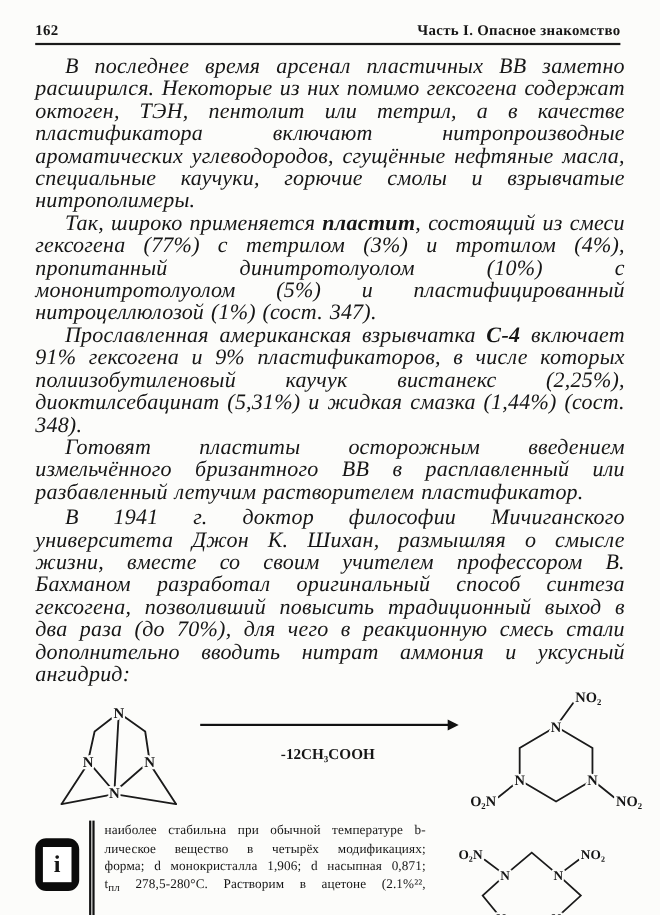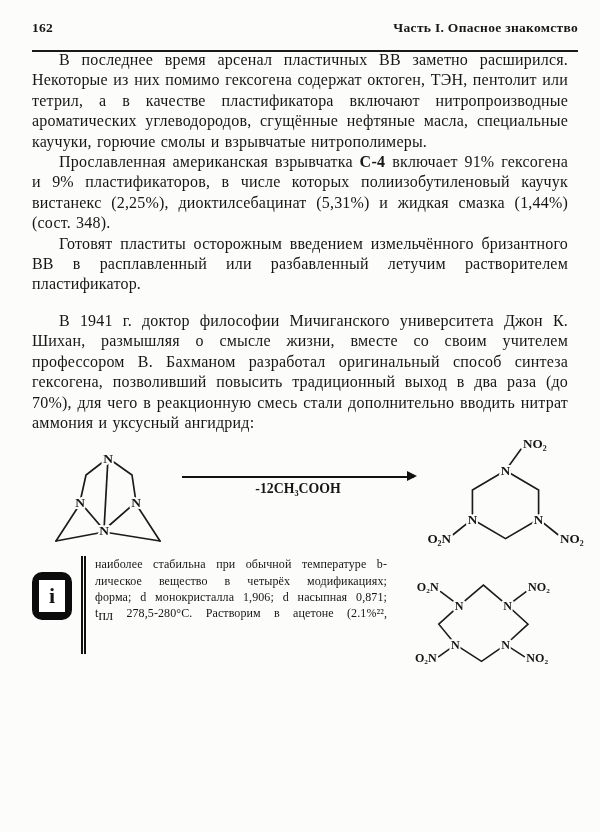--- a/index.html
+++ b/index.html
@@ -3,49 +3,49 @@
 <meta charset="utf-8">
 <style>
   html,body{margin:0;padding:0;background:#e8e8e6;}
   .page{
     position:relative;width:600px;height:832px;margin:0 auto;
     background:#fcfcfa;color:#161616;overflow:hidden;
     font-family:"Liberation Serif","DejaVu Serif",serif;
   }
   
   .header{
-    position:absolute;top:20px;left:32px;right:22px;
+    position:absolute;top:20px;left:32px;right:36px;
     display:flex;justify-content:space-between;align-items:flex-end;
-    border-bottom:2.2px solid #1a1a1a;padding-bottom:14px;
+    border-bottom:2.2px solid #1a1a1a;padding-bottom:3px;
     font-weight:bold;font-size:13.5px;letter-spacing:.3px;
   }
   
   .main{position:absolute;top:50px;left:32px;width:536px;}
   .para{
     margin:0;text-indent:27px;text-align:justify;
-    font-size:16px;line-height:20.4px;letter-spacing:.2px;word-spacing:1px;
+    font-size:20px;line-height:20.4px;letter-spacing:.2px;word-spacing:1px;font-style:italic;
   }
   .para b{letter-spacing:.3px;}
-  .gap-top{margin-top:16px;}
+  .gap-top{margin-top:2px;}
   
   .reaction{display:flex;align-items:center;margin-top:6px;height:108px;}
   .struct{flex:0 0 auto;}
   .rx-left{margin-left:10px;}
   .cond{
     flex:0 0 auto;width:232px;margin:0 2px 14px 8px;
     font-weight:bold;font-size:13.8px;text-align:center;
     font-family:"Liberation Serif","DejaVu Serif",serif;
   }
   .cond-top{padding:0 2px 3px;white-space:nowrap;}
   .shaft{position:relative;height:2px;background:#111;}
   .shaft::after{
     content:"";position:absolute;right:-3px;top:-4.5px;
     border-left:10px solid #111;border-top:5.5px solid transparent;border-bottom:5.5px solid transparent;
   }
-  .cond-bottom{padding-top:3px;font-family:Liberation Serif, serif;}
+  .cond-bottom{padding-top:18px;font-family:Liberation Serif, serif;}
   .rx-right{margin-top:-8px;}
   svg text{
     font-family:"Liberation Serif","DejaVu Serif",serif;
     font-weight:bold;fill:#151515;
     paint-order:stroke;stroke:#fcfcfa;stroke-width:4px;stroke-linejoin:round;
   }
   svg .bond{stroke:#1b1b1b;stroke-width:1.7;fill:none;stroke-linecap:round;}
   
   .note{display:flex;margin-top:9px;}
   .info-icon{
@@ -57,37 +57,38 @@
     width:26px;height:32px;background:#fff;
     display:flex;align-items:center;justify-content:center;
     font-weight:bold;font-size:22px;line-height:1;
   }
   .note-rule{flex:0 0 auto;border-left:5px double #111;height:98px;margin:0 9px;}
   .note-body{position:relative;flex:1;font-size:12px;line-height:16.3px;letter-spacing:.1px;}
   .note-line1{white-space:nowrap;}
   .check{font-weight:bold;margin-right:1px;}
   .note-col{width:292px;}
   .nline{text-align:justify;text-align-last:justify;}
-  .note-body sub{font-size:14px;}
+  .note-body sub{font-size:10px;}
   .hmx{position:absolute;top:16px;right:0;}
 </style>
 </head>
 <body>
 
 <div class="page">
 
   <div class="header">
     <span>162</span>
     <span>Часть I. Опасное знакомство</span>
   </div>
 
   <div class="main">
 
     <p class="para">В последнее время арсенал пластичных ВВ заметно расширился. Некоторые из них помимо гексогена содержат октоген, ТЭН, пентолит или тетрил, а в качестве пластификатора включают нитропроизводные ароматических углеводородов, сгущённые нефтяные масла, специальные каучуки, горючие смолы и взрывчатые нитрополимеры.</p>
 
+    <p class="para"><span>Так, широко применяется </span><b>пластит</b><span>, состоящий из смеси гексогена (77%) с тетрилом (3%) и тротилом (4%), пропитанный динитротолуолом (10%) с мононитротолуолом (5%) и пластифицированный нитроцеллюлозой (1%) (сост. 347).</span></p>
 
     <p class="para"><span>Прославленная американская взрывчатка </span><b>С-4</b><span> включает 91% гексогена и 9% пластификаторов, в числе которых полиизобутиленовый каучук вистанекс (2,25%), диоктилсебацинат (5,31%) и жидкая смазка (1,44%) (сост. 348).</span></p>
 
     <p class="para">Готовят пластиты осторожным введением измельчённого бризантного ВВ в расплавленный или разбавленный летучим растворителем пластификатор.</p>
 
     <p class="para gap-top">В 1941 г. доктор философии Мичиганского университета Джон К. Шихан, размышляя о смысле жизни, вместе со своим учителем профессором В. Бахманом разработал оригинальный способ синтеза гексогена, позволивший повысить традиционный выход в два раза (до 70%), для чего в реакционную смесь стали дополнительно вводить нитрат аммония и уксусный ангидрид:</p>
 
     <div class="reaction">
 
       <svg class="struct rx-left" width="132" height="102" viewBox="0 0 132 102">

